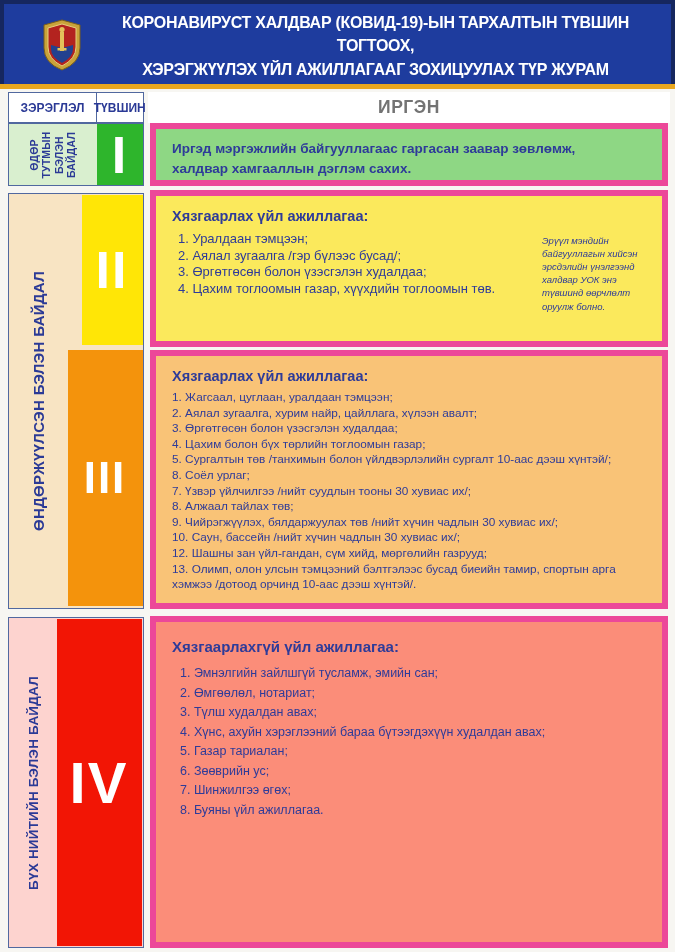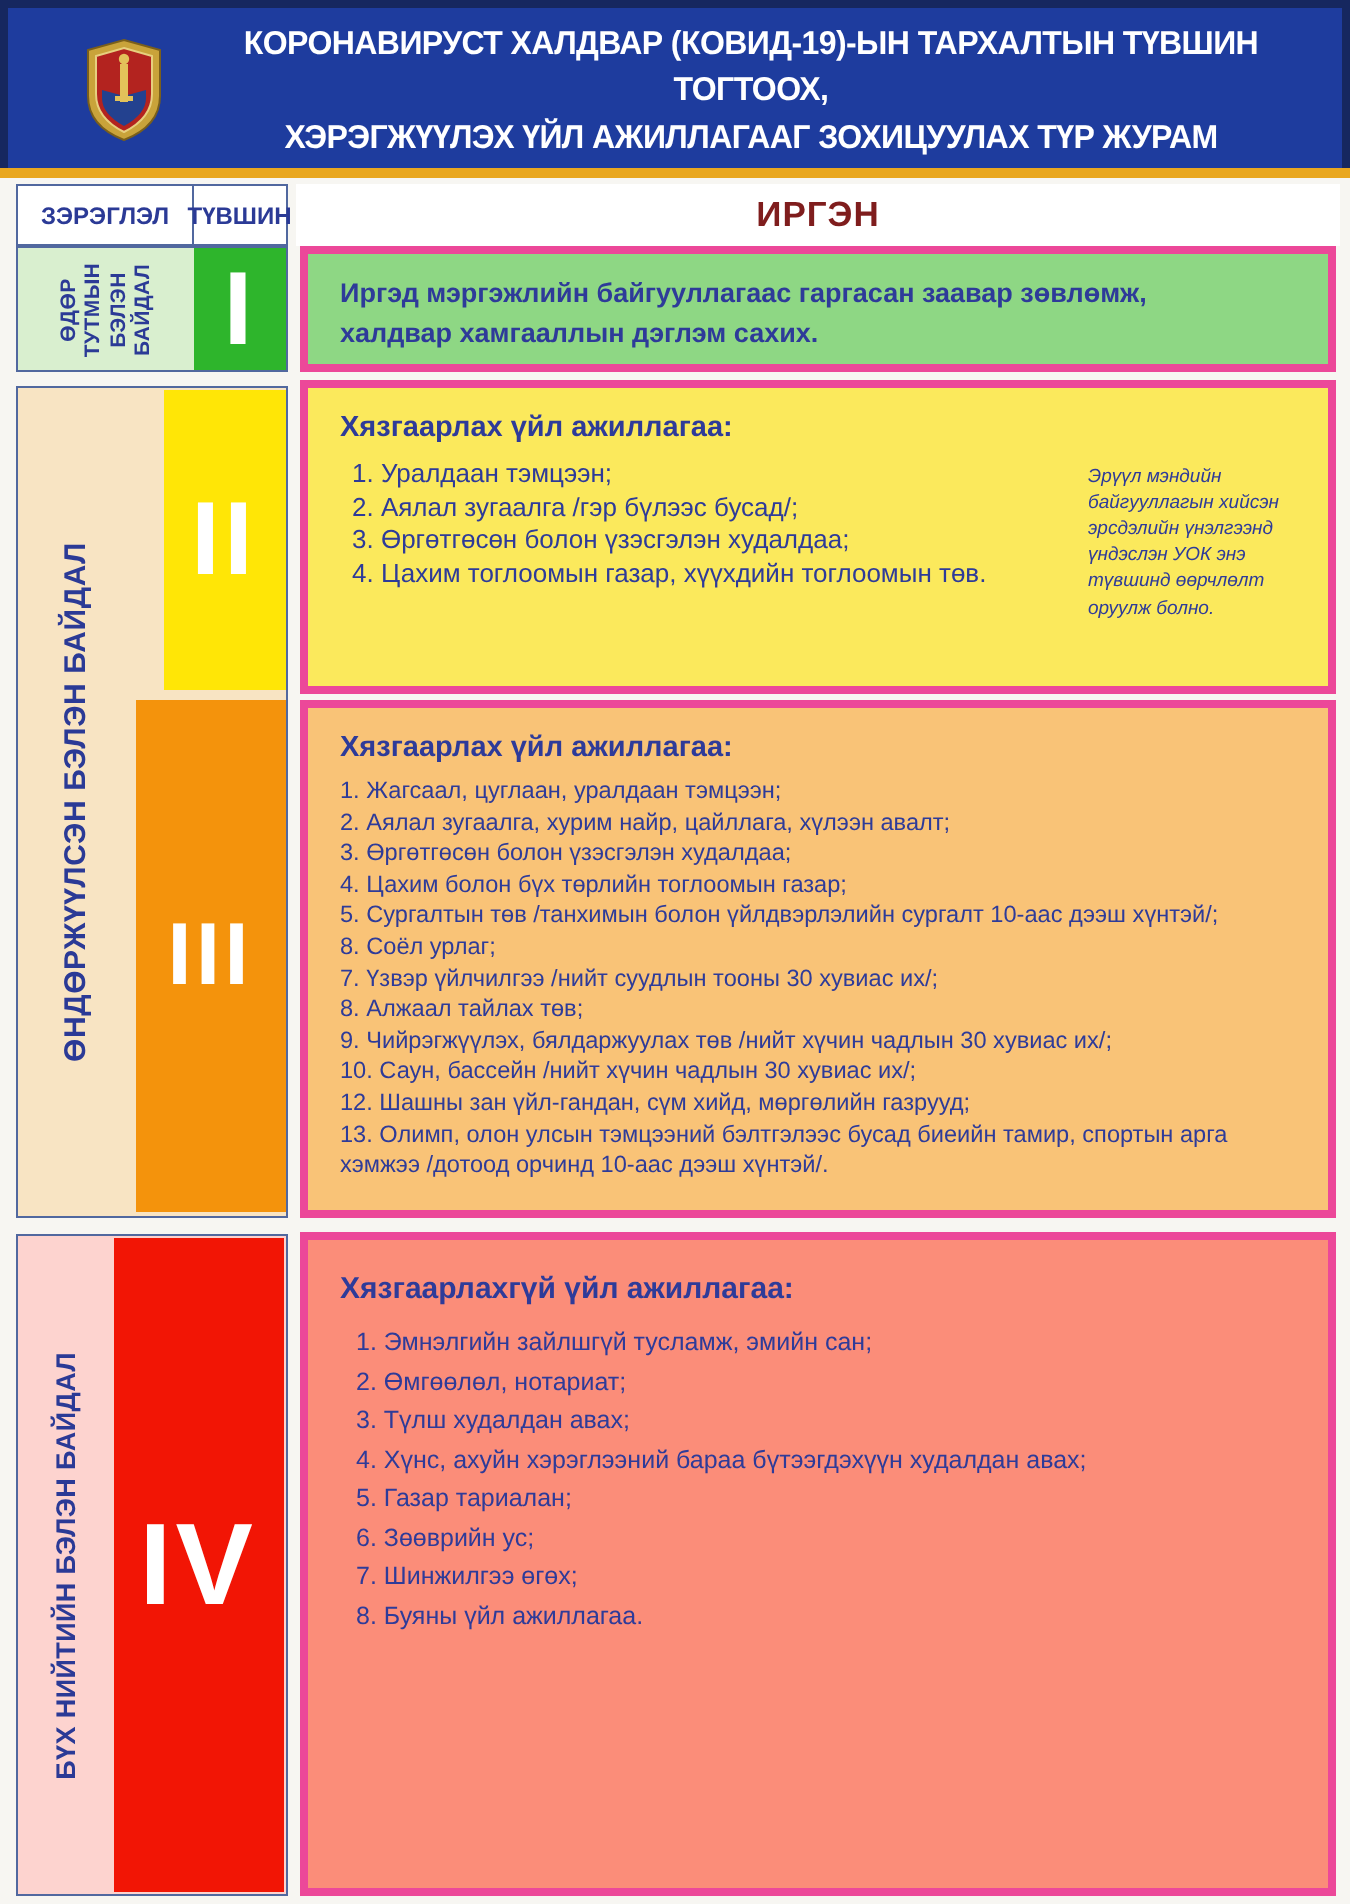--- a/index.html
+++ b/index.html
@@ -30,21 +30,21 @@
     position:absolute;top:92px;height:31px;background:#ffffff;
     border:1.5px solid #51689f;box-sizing:border-box;
     display:flex;align-items:center;justify-content:center;
     color:#2b3a96;font-weight:bold;font-size:12px;
   }
   .hcell-class{left:8px;width:89px;}
   .hcell-level{left:95.5px;width:48.5px;}
   .hcell-citizen{
     position:absolute;left:148px;top:92px;width:522px;height:31px;background:#ffffff;
     display:flex;align-items:center;justify-content:center;
-    color:#7f1d1d;font-weight:bold;font-size:17.5px;letter-spacing:0.5px;
+    color:#737373;font-weight:bold;font-size:17.5px;letter-spacing:0.5px;
   }
 
   
   .side{position:absolute;left:8px;width:136px;border:1.5px solid #51689f;box-sizing:border-box;}
   .side1{top:123px;height:63px;background:#d9efcf;}
   .side23{top:193px;height:416px;background:#f8e4c3;}
   .side4{top:617px;height:331px;background:#fdd3cf;}
 
   .rot{
     position:absolute;left:50%;top:50%;
@@ -64,21 +64,21 @@
     color:#ffffff;font-weight:bold;letter-spacing:2px;
   }
   .box1{left:88px;top:0;bottom:0;width:46px;background:#2eb52c;font-size:52px;}
   .box2{left:72.5px;top:1px;width:61px;height:150px;background:#ffe606;font-size:52px;}
   .box3{left:58.5px;top:156px;width:75px;height:256px;background:#f4930c;font-size:44px;}
   .box4{left:47.5px;top:1px;bottom:1px;width:85px;background:#f21505;font-size:58px;}
 
   
   .panel{
     position:absolute;left:150px;width:518px;
-    border:4px solid #ec4899;box-sizing:border-box;color:#2e3b99;
+    border:6px solid #ec4899;box-sizing:border-box;color:#2e3b99;
   }
   .panel1{top:123px;height:63px;background:#8ed784;}
   .panel2{top:190px;height:157px;background:#fbe95c;}
   .panel3{top:350px;height:259px;background:#f9c377;}
   .panel4{top:616px;height:332px;background:#fb8d79;}
 
   .panel1-text{padding:10px 16px 0 16px;max-width:452px;font-weight:bold;font-size:13.5px;line-height:1.5;}
   .sec-title{padding:12px 16px 0 16px;font-weight:bold;font-size:14.5px;}
   .panel4 .sec-title{padding-top:16px;font-size:15px;}
   .list{padding:7px 10px 0 22px;}
@@ -160,21 +160,21 @@
   </div>
 
   <div class="panel panel2">
     <div class="sec-title">Хязгаарлах үйл ажиллагаа:</div>
     <div class="list">
       <div>1. Уралдаан тэмцээн;</div>
       <div>2. Аялал зугаалга /гэр бүлээс бусад/;</div>
       <div>3. Өргөтгөсөн болон үзэсгэлэн худалдаа;</div>
       <div>4. Цахим тоглоомын газар, хүүхдийн тоглоомын төв.</div>
     </div>
-    <div class="side-note">Эрүүл мэндийн байгууллагын хийсэн эрсдэлийн үнэлгээнд үндэслэн УОК энэ түвшинд өөрчлөлт оруулж болно.</div>
+    <div class="side-note">Эрүүл мэндийн байгууллагын хийсэн эрсдэлийн үнэлгээнд халдвар УОК энэ түвшинд өөрчлөлт оруулж болно.</div>
   </div>
 
   <div class="panel panel3">
     <div class="sec-title">Хязгаарлах үйл ажиллагаа:</div>
     <div class="list">
       <div>1. Жагсаал, цуглаан, уралдаан тэмцээн;</div>
       <div>2. Аялал зугаалга, хурим найр, цайллага, хүлээн авалт;</div>
       <div>3. Өргөтгөсөн болон үзэсгэлэн худалдаа;</div>
       <div>4. Цахим болон бүх төрлийн тоглоомын газар;</div>
       <div>5. Сургалтын төв /танхимын болон үйлдвэрлэлийн сургалт 10-аас дээш хүнтэй/;</div>

